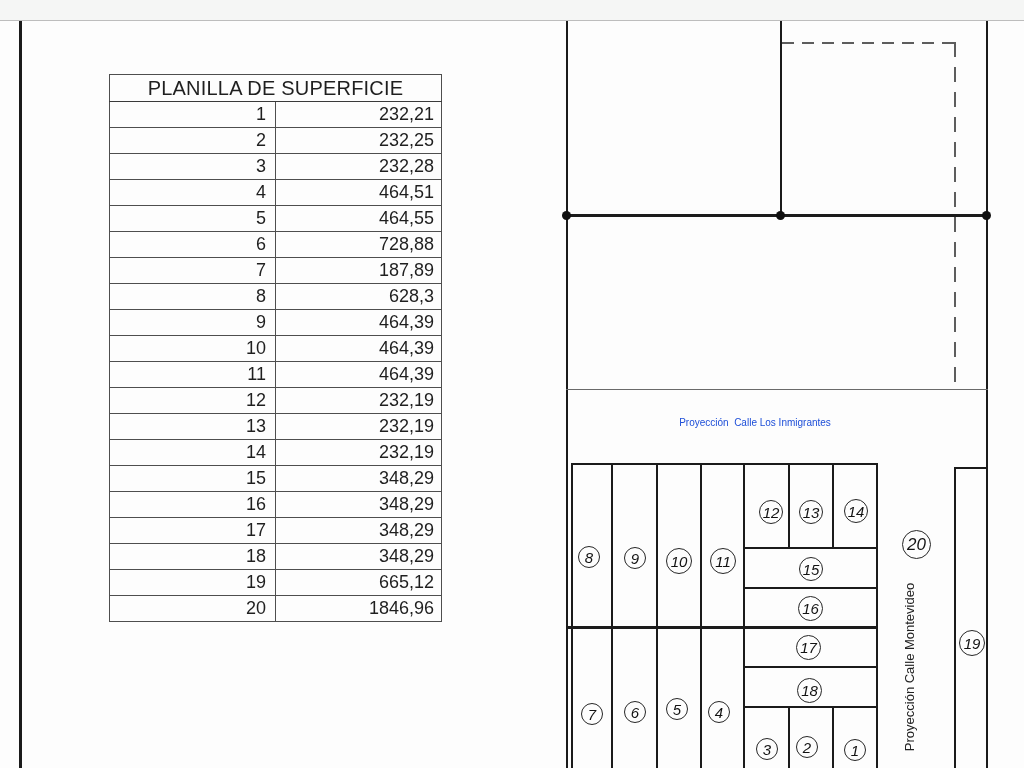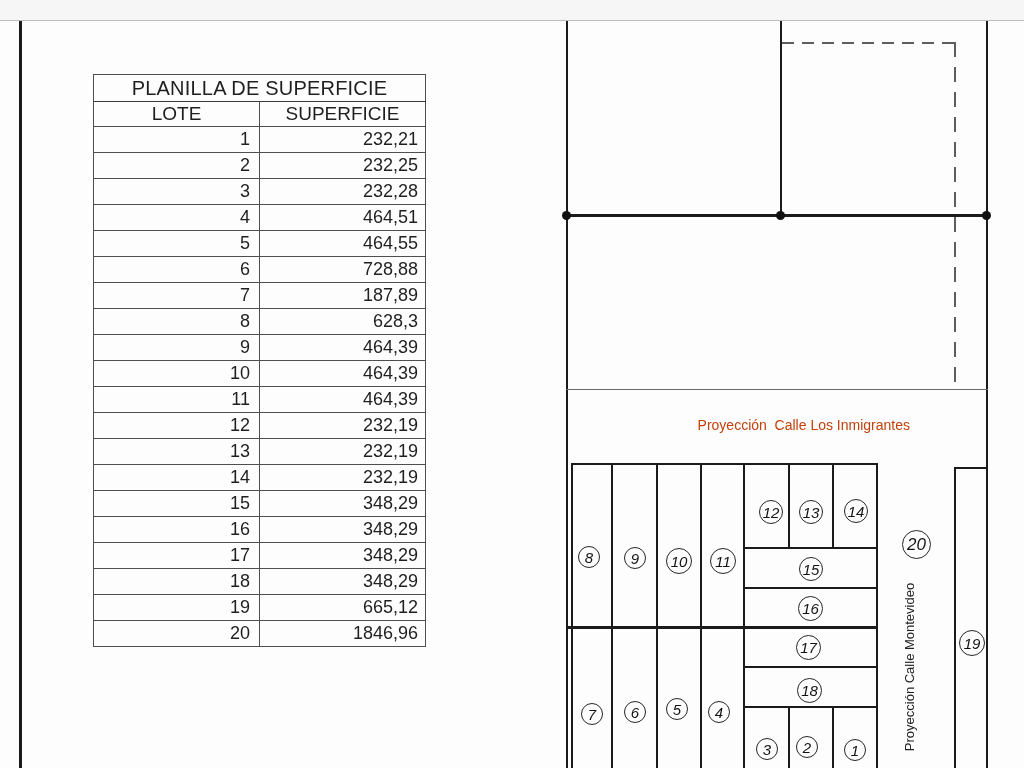--- a/index.html
+++ b/index.html
@@ -3,21 +3,21 @@
 <meta charset="utf-8">
 <style>
   html,body{margin:0;padding:0;background:#e9e9e9;}
   .screen{
     position:relative;width:1024px;height:768px;overflow:hidden;
     background:#fdfdfd;font-family:"Liberation Sans",sans-serif;color:#1c1c1c;
   }
   .topbar{position:absolute;left:0;top:0;width:1024px;height:21px;
     background:#f5f6f5;border-bottom:1px solid #bdbdbd;box-sizing:border-box;}
   
-  .surface-table{position:absolute;left:93px;top:74px;width:333px;
+  .surface-table{position:absolute;left:109px;top:74px;width:333px;
     border-collapse:collapse;table-layout:fixed;}
   .surface-table th,.surface-table td{
     border:1.4px solid #4e4e4e;font-weight:normal;color:#1f1f1f;
     padding:0;overflow:hidden;white-space:nowrap;}
   .surface-table .title-cell{font-size:20px;height:26px;text-align:center;
     border-bottom:1.6px solid #3a3a3a;letter-spacing:.2px;}
   .surface-table .head-cell{font-size:19px;height:24px;text-align:center;}
   .col-lote{width:104px;}
   .surface-table td{font-size:18px;height:25px;text-align:right;}
   .surface-table td.lote{padding-right:9px;}
@@ -27,41 +27,37 @@
   .ln.thin{background:#6a6a6a;}
   .dash-h{position:absolute;height:2px;
     background:repeating-linear-gradient(to right,#5d5d5d 0 12px,transparent 12px 20px);}
   .dash-v{position:absolute;width:2px;
     background:repeating-linear-gradient(to bottom,#5d5d5d 0 15px,transparent 15px 25px);}
   .dot{position:absolute;width:9px;height:9px;border-radius:50%;background:#101010;}
   .lot{position:absolute;box-sizing:border-box;border:1.6px solid #262626;border-radius:50%;
     display:flex;align-items:center;justify-content:center;
     font-style:italic;font-size:15px;color:#131313;line-height:1;}
   .lot.big{font-size:17px;}
-  .street-h{position:absolute;left:600px;top:417px;width:310px;text-align:right;
-    font-size:14px;color:#c2410c;white-space:pre;}
+  .street-h{position:absolute;left:600px;top:417px;width:310px;text-align:center;
+    font-size:10px;color:#1d4ed8;white-space:pre;}
   .street-v{position:absolute;left:820px;top:659px;width:180px;height:16px;
     transform:rotate(-90deg);text-align:center;font-size:13px;color:#222;white-space:pre;}
 </style>
 </head>
 <body>
 
 <div class="screen">
   <div class="topbar"></div>
 
   <div class="ln" style="left:19px;top:21px;width:3px;height:747px"></div>
 
   <table class="surface-table">
     <thead>
       <tr>
         <th class="title-cell" colspan="2">PLANILLA DE SUPERFICIE</th>
-      </tr>
-      <tr>
-        <th class="head-cell col-lote">LOTE</th>
-        <th class="head-cell">SUPERFICIE</th>
       </tr>
     </thead>
     <tbody>
       <tr>
           <td class="lote">1</td>
           <td class="sup">232,21</td>
         </tr>
       <tr>
           <td class="lote">2</td>
           <td class="sup">232,25</td>

